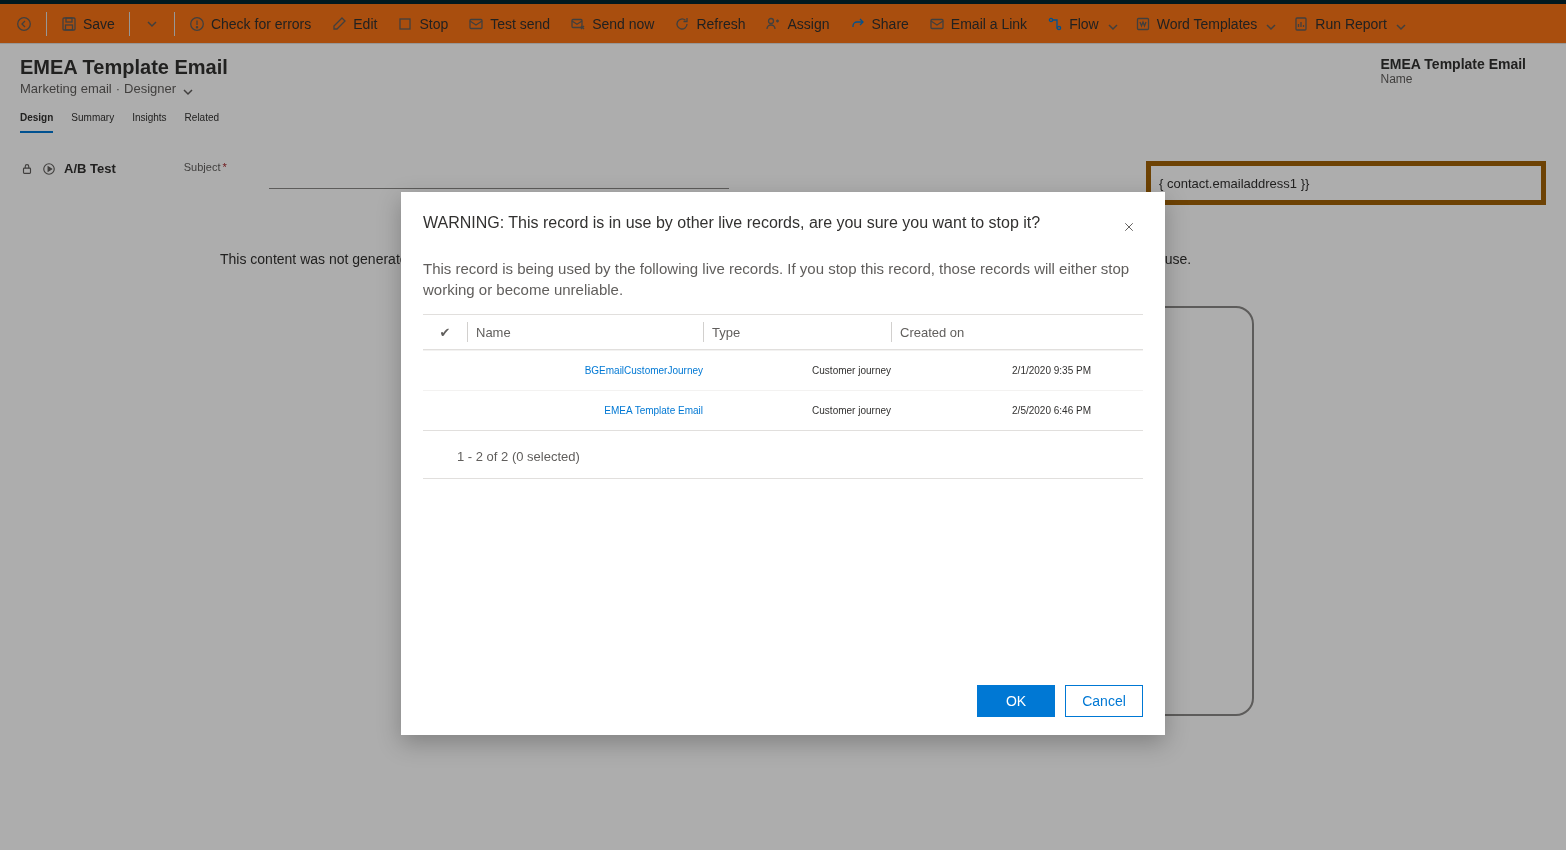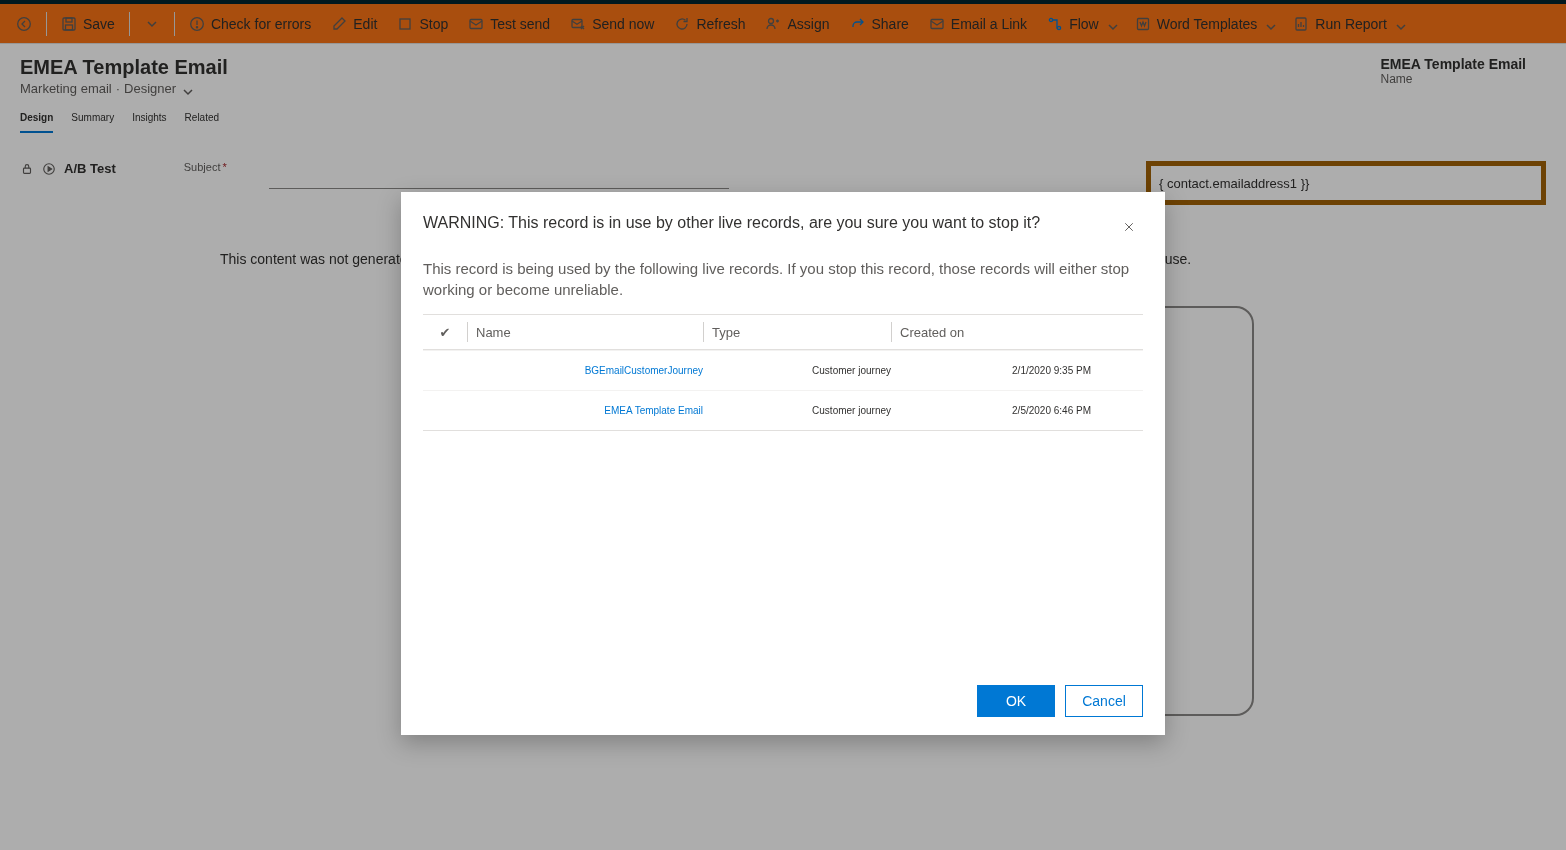--- a/index.html
+++ b/index.html
@@ -558,18 +558,19 @@
       <div class="col-type">Customer journey</div>
       <div class="col-created">2/1/2020 9:35 PM</div>
     </div>
     <div class="grid-row">
       <div class="col-check"></div>
       <div class="col-name link">EMEA Template Email</div>
       <div class="col-type">Customer journey</div>
       <div class="col-created">2/5/2020 6:46 PM</div>
     </div>
   </div>
+  <div class="grid-footer">1 - 2 of 2 (0 selected)</div>
 
   <div class="modal-actions">
     <button class="btn btn-primary">OK</button>
     <button class="btn btn-secondary">Cancel</button>
   </div>
 </div>
 
 </body></html>

